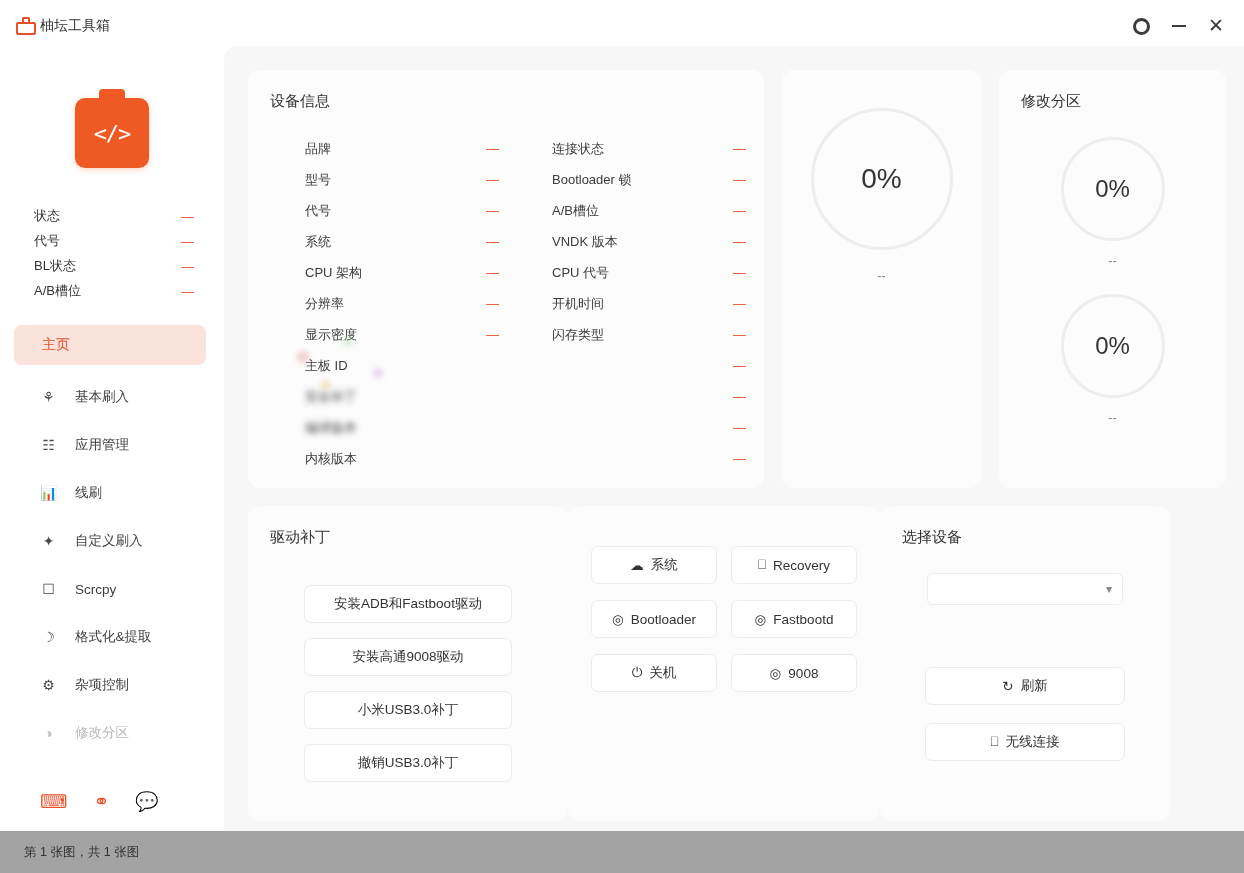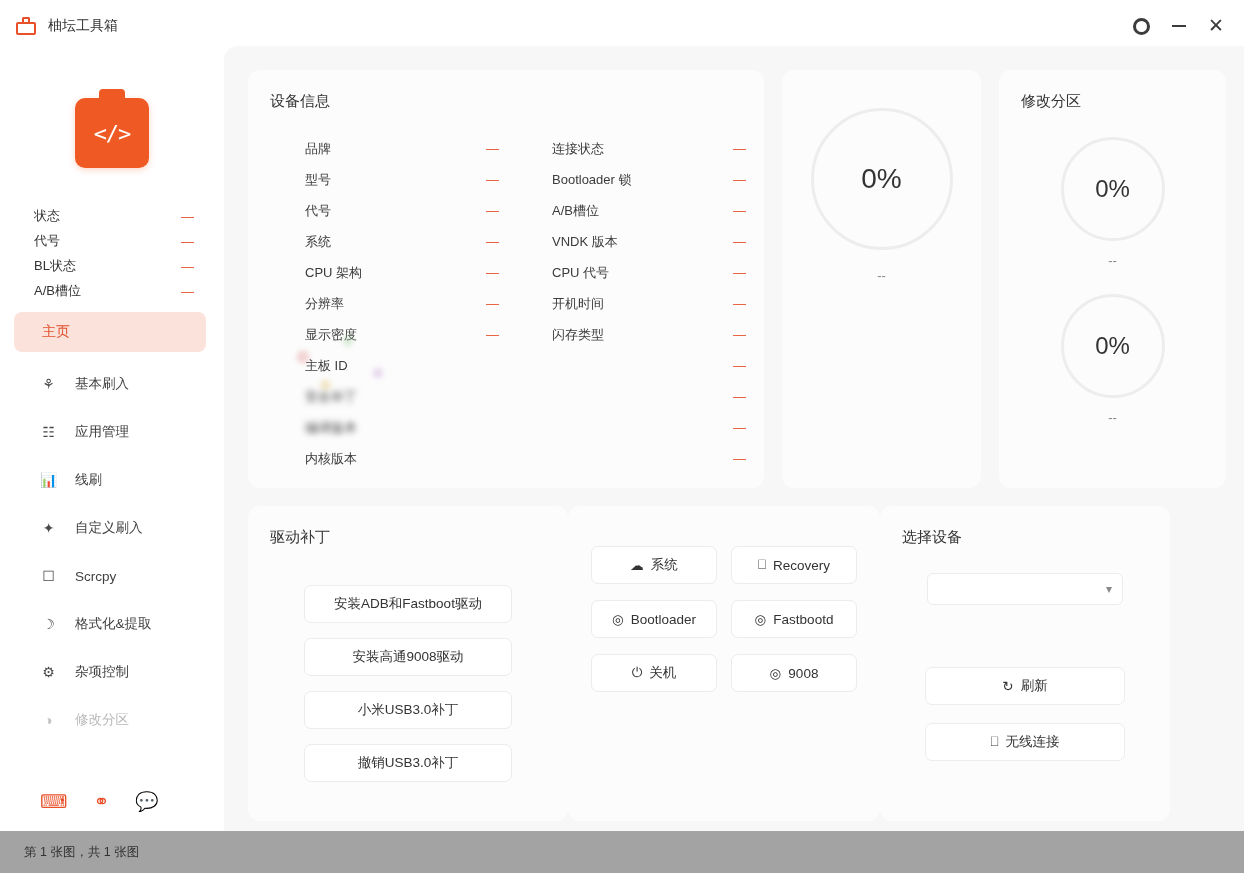--- a/index.html
+++ b/index.html
@@ -13,21 +13,21 @@
     position: relative;
     width: 1244px; height: 873px;
     background: #ffffff;
   }
   
   .titlebar {
     position: absolute; top: 0; left: 0; width: 1244px; height: 52px;
     display: flex; align-items: center;
     background: #ffffff;
   }
-  .tb-left { display: flex; align-items: center; gap: 12px; padding-left: 16px; }
+  .tb-left { display: flex; align-items: center; gap: 4px; padding-left: 16px; }
   .tb-icon { width: 20px; height: 18px; position: relative; }
   .tb-icon .box {
     position: absolute; left: 0; bottom: 0; width: 20px; height: 13px;
     border: 2px solid #e8502a; border-radius: 2px;
   }
   .tb-icon .handle {
     position: absolute; left: 6px; top: 0; width: 8px; height: 5px;
     border: 2px solid #e8502a; border-bottom: none; border-radius: 2px 2px 0 0;
   }
   .tb-title { font-size: 14px; color: #333; }
@@ -65,21 +65,21 @@
   }
   .logo .glyph { color: #fff; font-size: 22px; font-family: "DejaVu Sans Mono", monospace; letter-spacing: -1px; }
 
   .statlist { margin: 36px 0 0 0; padding: 0 30px 0 34px; }
   .statrow {
     display: flex; justify-content: space-between; align-items: center;
     font-size: 13px; color: #333; height: 24px; margin-bottom: 1px;
   }
   .statrow .val { color: #e8502a; }
 
-  .nav { margin-top: 9px; }
+  .nav { margin-top: 22px; }
   .nav-home {
     margin: 0 18px 8px 14px; height: 40px; border-radius: 8px;
     background: #fbe3db; color: #e0502c; font-size: 14px;
     display: flex; align-items: center; padding-left: 28px;
   }
   .nav-item {
     height: 48px; display: flex; align-items: center;
     padding-left: 40px; gap: 18px; font-size: 13.5px; color: #3f3f3f;
     cursor: pointer;
   }

